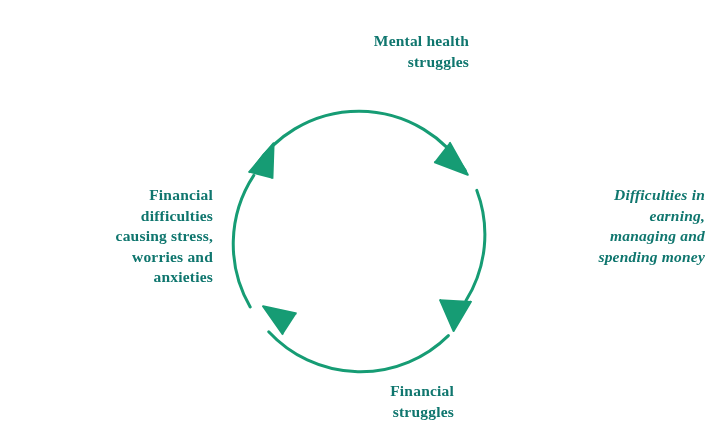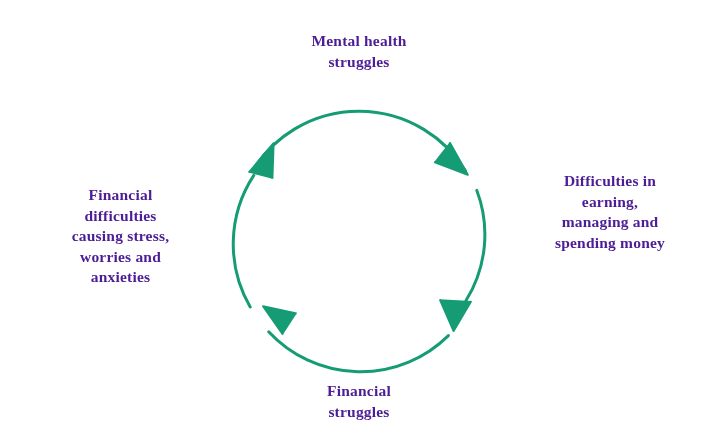--- a/index.html
+++ b/index.html
@@ -18,38 +18,39 @@
   #cycle-svg {
     position: absolute;
     left: 0;
     top: 0;
     width: 720px;
     height: 447px;
     display: block;
   }
   .node-label {
     position: absolute;
-    color: #4c1d95;
+    color: #0f766e;
     font-family: "Liberation Serif", "DejaVu Serif", serif;
     font-weight: bold;
     font-size: 15.5px;
     line-height: 1.33;
-    text-align: center;
+    text-align: right;
     white-space: pre-line;
     letter-spacing: 0.2px;
   }
   #label-top {
     left: 249px;
     top: 31px;
     width: 220px;
   }
   #label-right {
     left: 515px;
-    top: 171px;
+    top: 185px;
     width: 190px;
+    font-style: italic;
   }
   #label-bottom {
     left: 264px;
     top: 381px;
     width: 190px;
   }
   #label-left {
     left: 28px;
     top: 185px;
     width: 185px;

